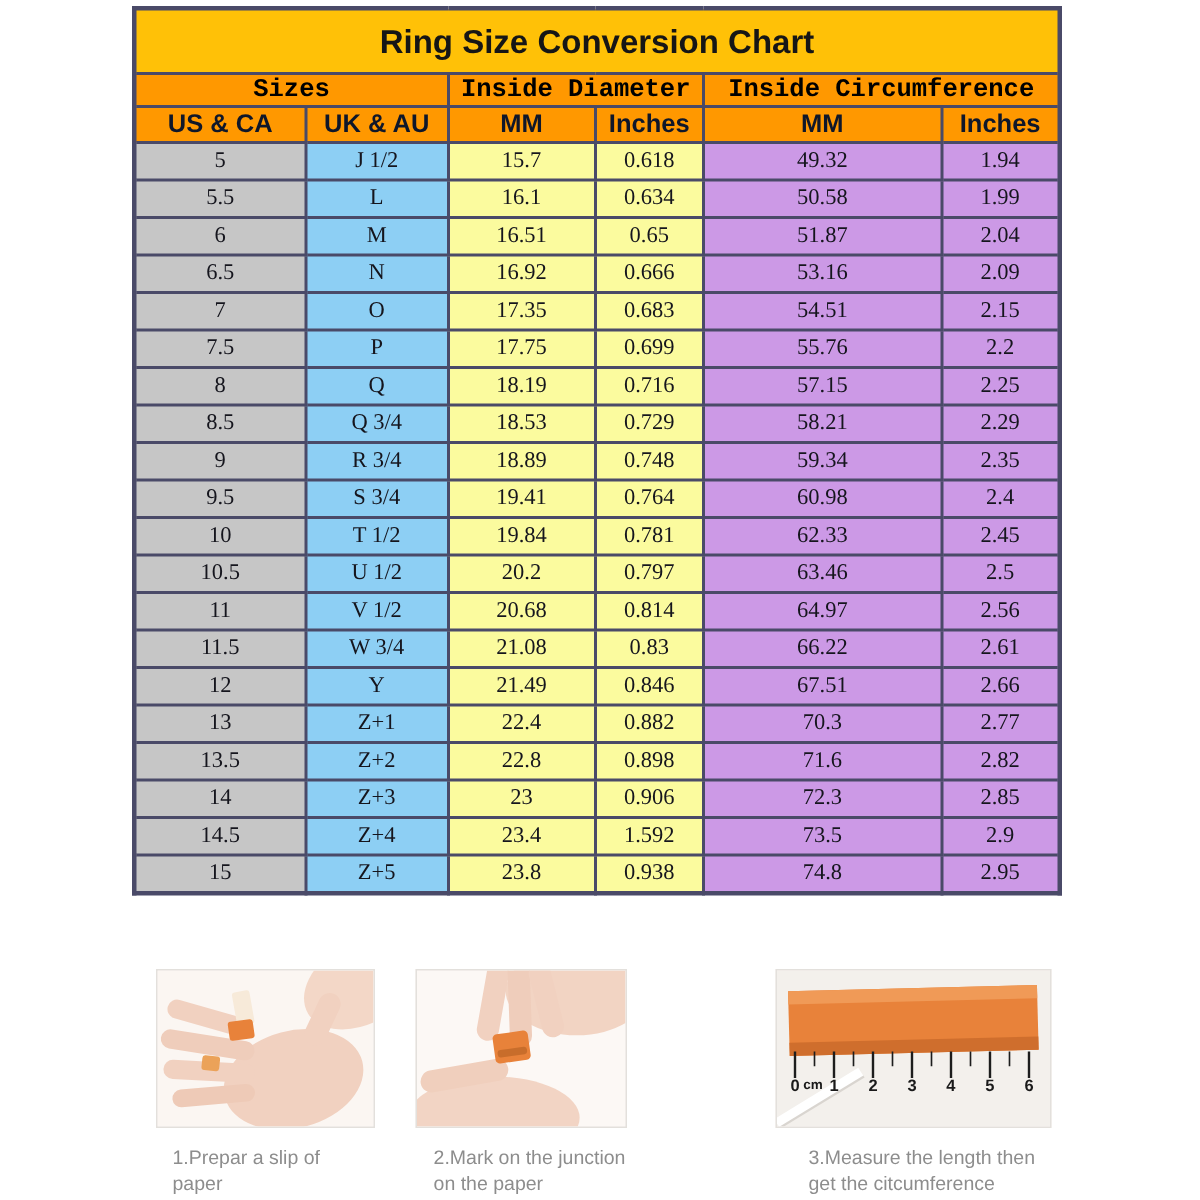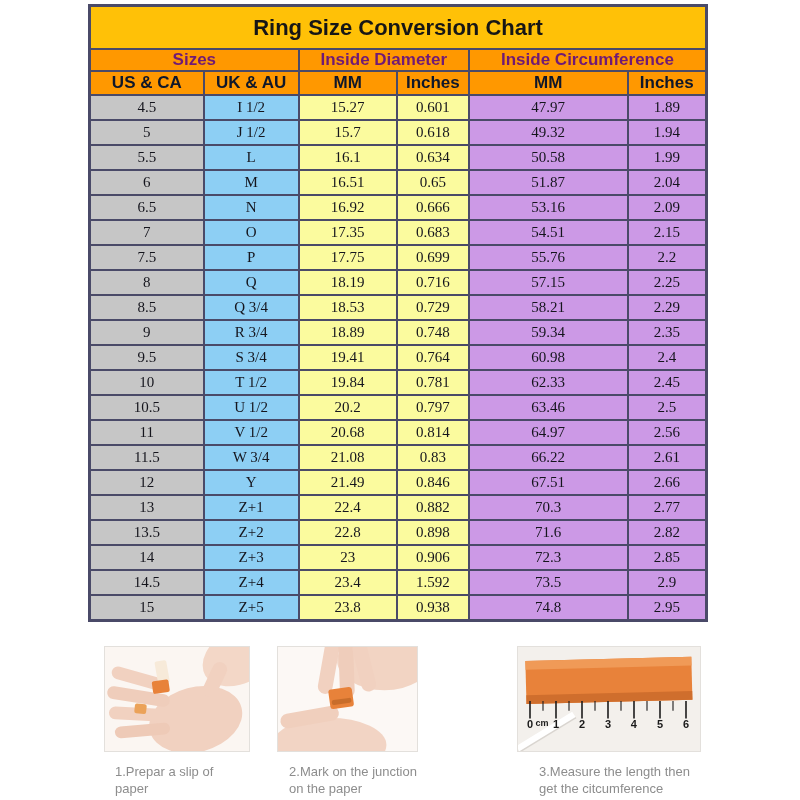--- a/index.html
+++ b/index.html
@@ -10,21 +10,21 @@
   html,body{margin:0;padding:0;background:#ffffff;}
   .page{position:relative;width:800px;height:800px;background:#ffffff;overflow:hidden;
         font-family:"Liberation Sans",sans-serif;}
   
   .chart{position:absolute;left:88px;top:4px;}
   table.conv{width:620px;border-collapse:collapse;border:3px solid var(--border);table-layout:fixed;}
   table.conv th, table.conv td{border:2px solid var(--border);padding:0;text-align:center;vertical-align:middle;}
   col.cw0{width:18.5%} col.cw1{width:15.4%} col.cw2{width:15.9%}
   col.cw3{width:11.7%} col.cw4{width:25.7%} col.cw5{width:12.8%}
   th.title{background:var(--title-bg);height:41px;font-size:22px;font-weight:bold;color:#161616;}
-  tr.group-row th{background:var(--header-bg);height:20px;font-size:17px;font-weight:bold;color:#701a75;}
+  tr.group-row th{background:var(--header-bg);height:20px;font-size:17px;font-weight:bold;color:#000000;font-family:Liberation Mono, monospace;}
   tr.sub-row th{background:var(--header-bg);height:22px;font-size:17px;font-weight:bold;color:#0f172a;}
   tbody td{height:23px;font-family:"Liberation Serif",serif;font-size:15px;color:#15151d;}
   td.col-us{background:var(--col-us);}
   td.col-uk{background:var(--col-uk);}
   td.col-dmm,td.col-din{background:var(--col-diameter);}
   td.col-cmm,td.col-cin{background:var(--col-circumference);}
   
   .steps{position:absolute;left:0;top:646px;width:800px;height:154px;}
   .step{position:absolute;top:0;margin:0;}
   .step1{left:104px;width:146px;} .step2{left:277px;width:141px;} .step3{left:517px;width:184px;}
@@ -67,28 +67,20 @@
         <tr class="sub-row">
           <th>US &amp; CA</th>
           <th>UK &amp; AU</th>
           <th>MM</th>
           <th>Inches</th>
           <th>MM</th>
           <th>Inches</th>
         </tr>
       </thead>
       <tbody>
-          <tr>
-            <td class="col-us">4.5</td>
-            <td class="col-uk">I 1/2</td>
-            <td class="col-dmm">15.27</td>
-            <td class="col-din">0.601</td>
-            <td class="col-cmm">47.97</td>
-            <td class="col-cin">1.89</td>
-          </tr>
           <tr>
             <td class="col-us">5</td>
             <td class="col-uk">J 1/2</td>
             <td class="col-dmm">15.7</td>
             <td class="col-din">0.618</td>
             <td class="col-cmm">49.32</td>
             <td class="col-cin">1.94</td>
           </tr>
           <tr>
             <td class="col-us">5.5</td>

